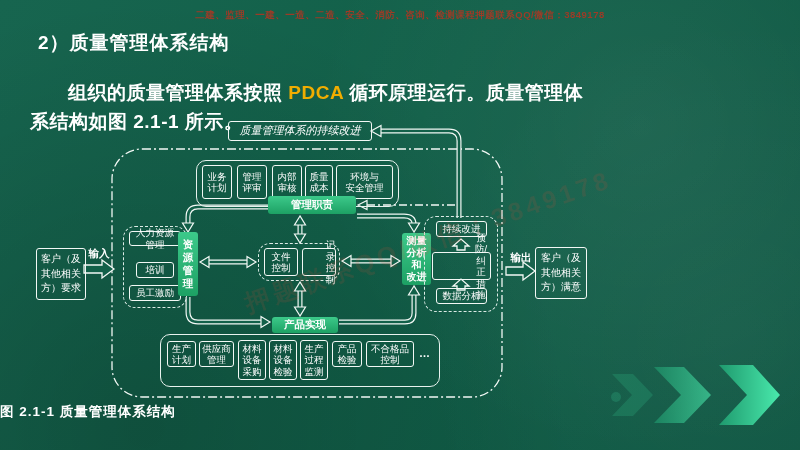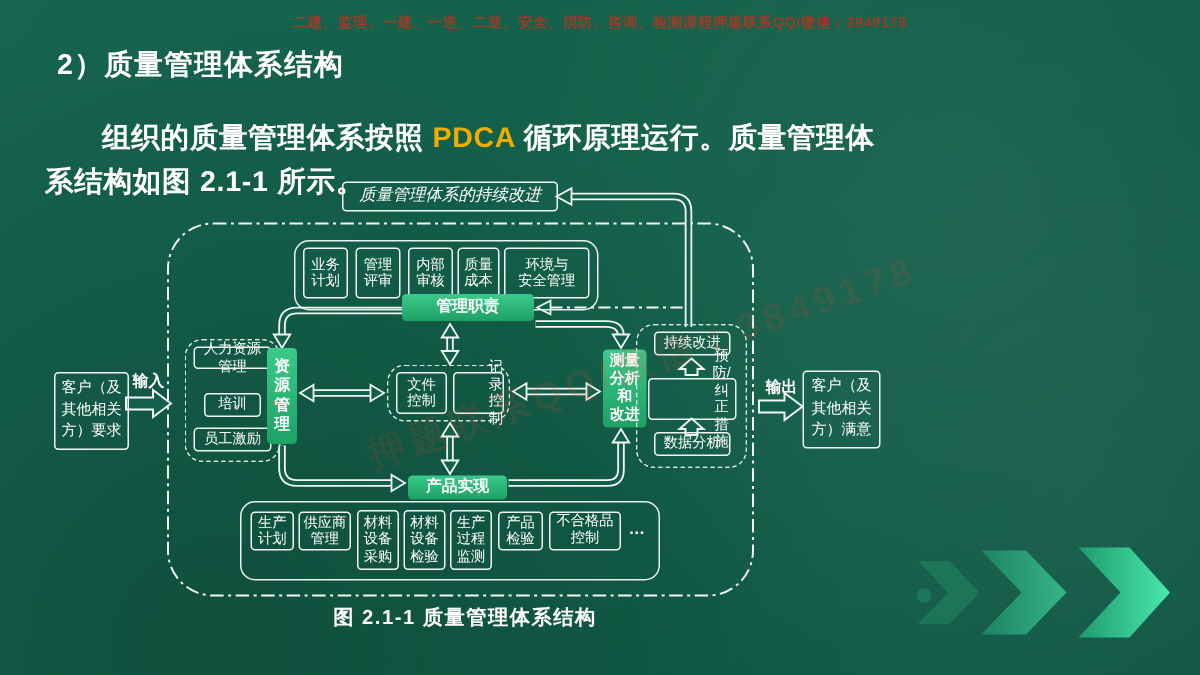--- a/index.html
+++ b/index.html
@@ -21,21 +21,21 @@
   svg.arrows{position:absolute;left:0;top:0;}
   .box{position:absolute;border:1.3px solid #f2f8f5;border-radius:3px;
     display:flex;align-items:center;justify-content:center;text-align:center;
     white-space:pre-line;font-size:9.5px;line-height:11.5px;box-sizing:border-box;padding:1px;}
   .lg{font-size:11px;font-style:italic;}
   .green{background:linear-gradient(180deg,#3cc98a 0%,#1da164 100%);border:none;font-weight:bold;}
   .dashed-group{position:absolute;border:1.2px dashed #dcebe6;border-radius:12px;box-sizing:border-box;}
   .solid-group{position:absolute;border:1.4px solid #e8f2ee;border-radius:10px;box-sizing:border-box;}
   .io-label{position:absolute;font-size:10.5px;font-weight:bold;text-align:center;}
   .dots{position:absolute;font-size:11px;font-weight:bold;letter-spacing:1px;}
-  .caption{position:absolute;left:0;top:403px;width:620px;text-align:center;
+  .caption{position:absolute;left:0;top:403px;width:620px;text-align:left;
     font-size:13.5px;font-weight:bold;letter-spacing:1px;}
   .watermark{position:absolute;left:235px;top:225px;transform:rotate(-19deg);
     color:rgba(210,75,55,0.14);font-size:25px;font-weight:bold;letter-spacing:4px;
     pointer-events:none;z-index:50;white-space:nowrap;}
   .h-outer{fill:none;stroke:#f2f8f5;stroke-width:5;}
   .h-inner{fill:none;stroke:#126049;stroke-width:2.6;}
   .head{fill:#126049;stroke:#f2f8f5;stroke-width:1.2;stroke-linejoin:miter;}
   .dd{fill:none;stroke:#f2f8f5;stroke-width:1.3;stroke-dasharray:8 3 2 3;}
   .blk{fill:#126049;stroke:#f2f8f5;stroke-width:1.3;}
 </style>
@@ -188,21 +188,21 @@
 设备
 采购</div>
   <div class="box" style="left:269px;top:340px;width:28px;height:40px;">材料
 设备
 检验</div>
   <div class="box" style="left:300px;top:340px;width:28px;height:40px;">生产
 过程
 监测</div>
   <div class="box" style="left:332px;top:341px;width:30px;height:26px;">产品
 检验</div>
-  <div class="box" style="left:366px;top:341px;width:48px;height:26px;font-family:Liberation Serif, serif;">不合格品
+  <div class="box" style="left:366px;top:341px;width:48px;height:26px;">不合格品
 控制</div>
   <div class="dots" style="left:419px;top:347px;">…</div>
 
   <div class="box" style="left:36px;top:248px;width:50px;height:52px;font-size:10px;line-height:14.5px;">客户（及
 其他相关
 方）要求</div>
   <div class="io-label" style="left:84px;top:247px;width:30px;">输入</div>
 
   <div class="box" style="left:535px;top:247px;width:52px;height:52px;font-size:10px;line-height:14.5px;">客户（及
 其他相关

